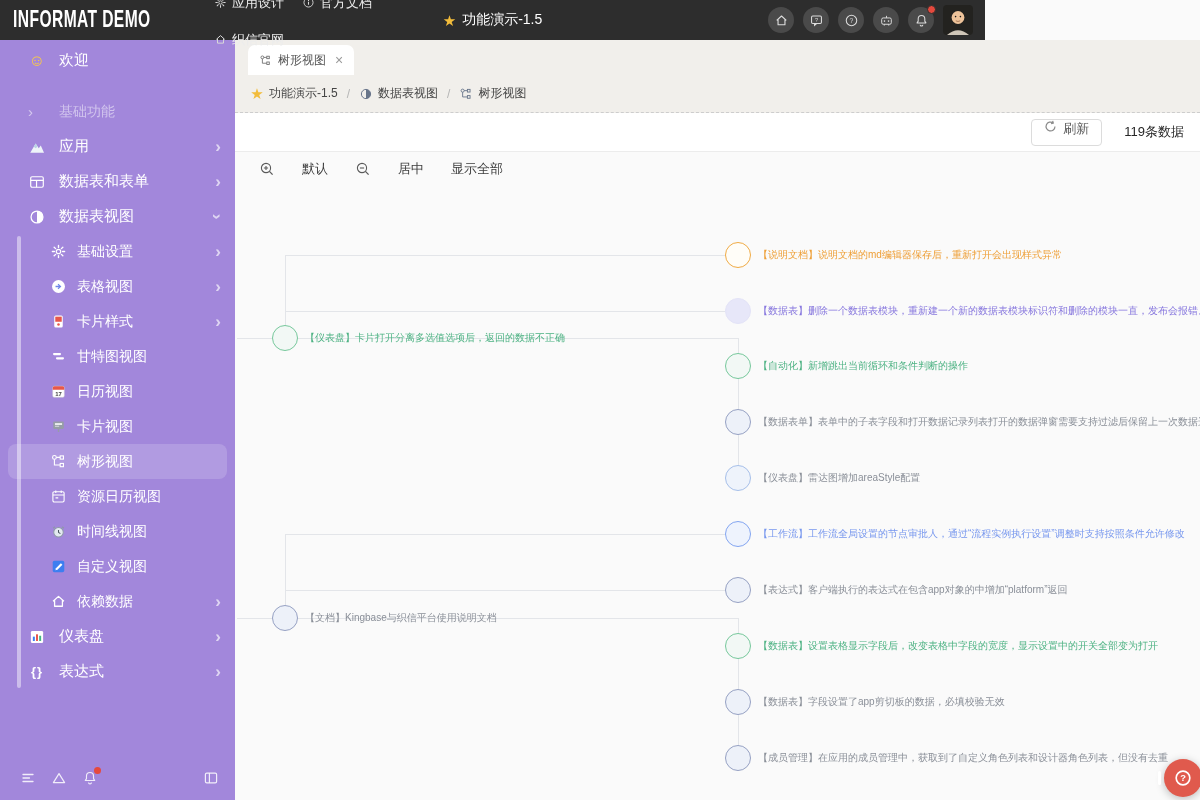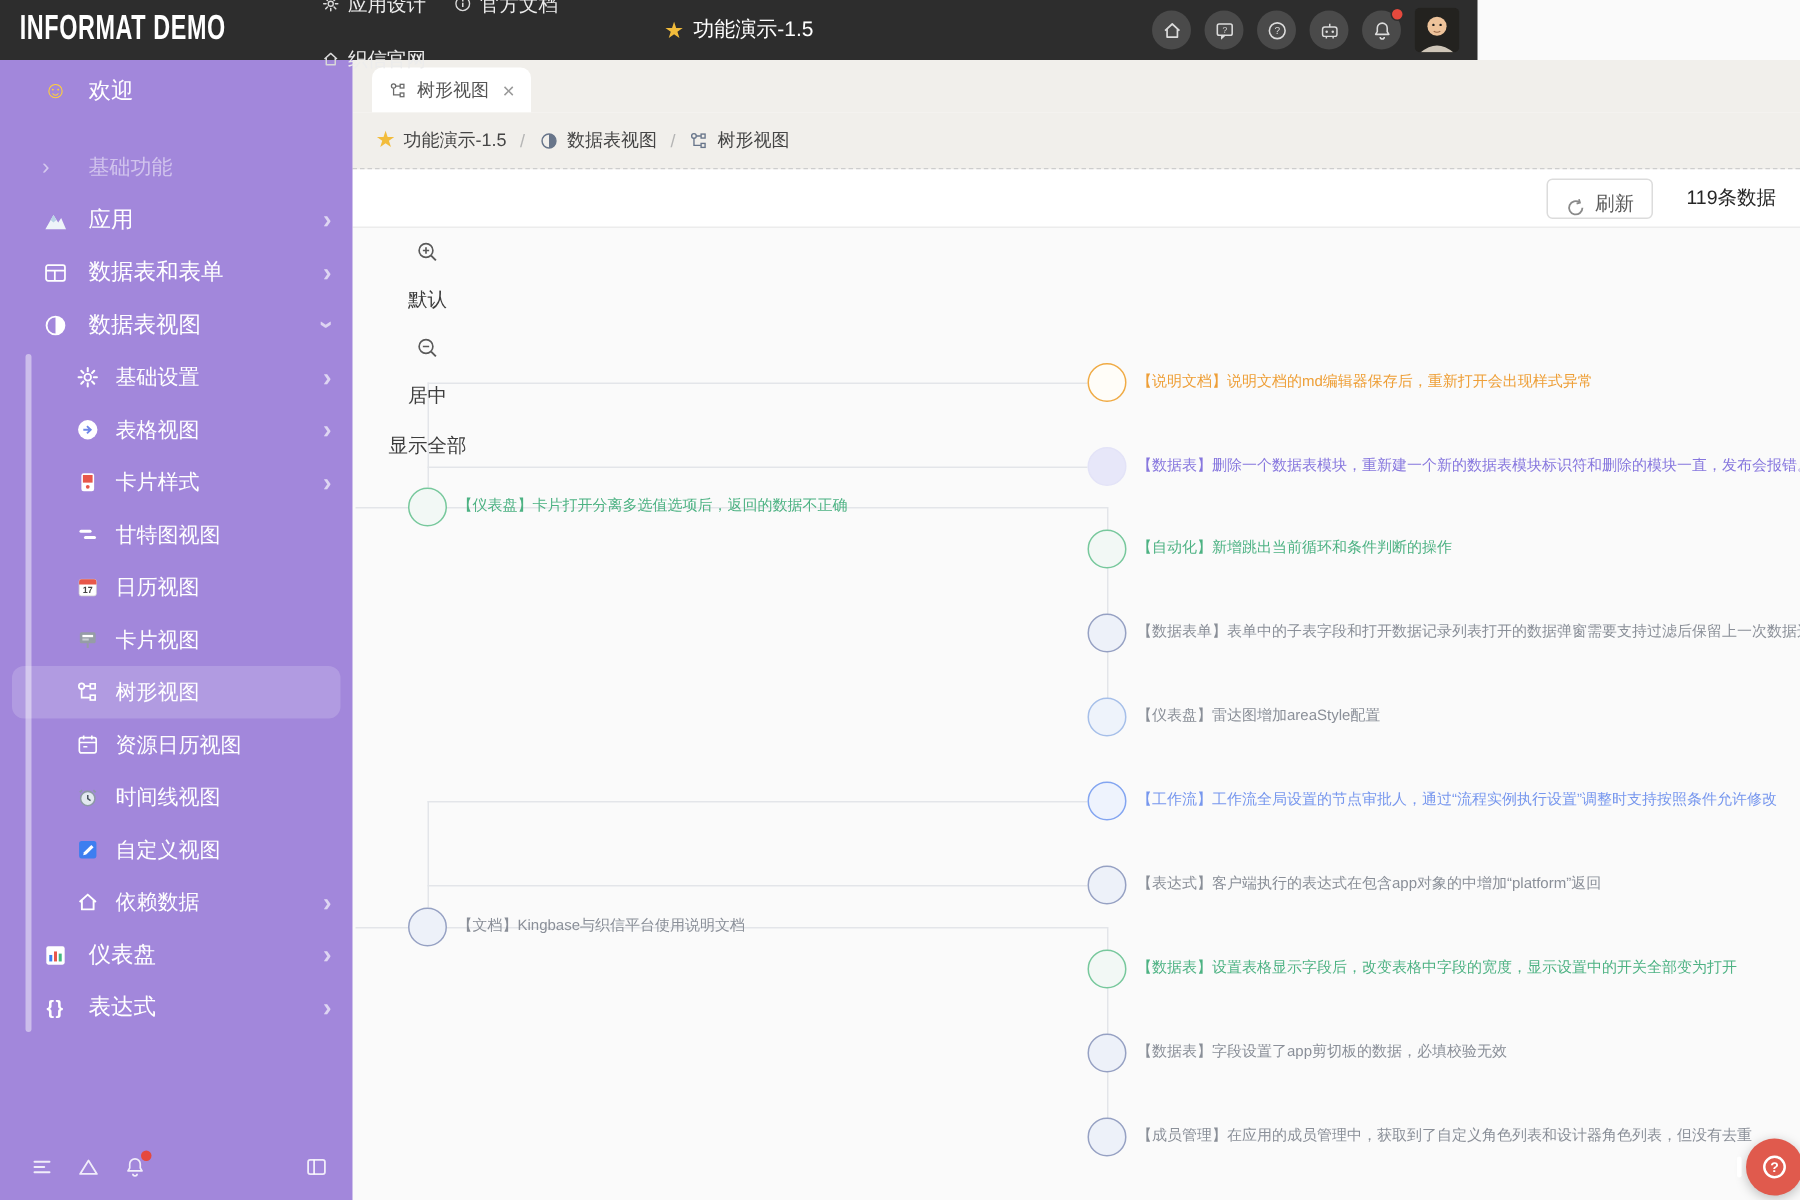--- a/index.html
+++ b/index.html
@@ -49,26 +49,26 @@
   .main{position:absolute;left:235px;top:40px;right:0;bottom:0;display:flex;flex-direction:column;background:#fafafa;}
   .tabbar{height:35px;background:#f1efeb;display:flex;align-items:flex-end;padding-left:13px;flex:none;}
   .tab{height:30px;background:#fff;border-radius:7px 7px 0 0;display:flex;align-items:center;gap:6px;padding:0 11px;font-size:12px;color:#555;cursor:pointer;}
   .tab .t-ic{width:13px;height:13px;display:inline-flex;}
   .tab-close{color:#9a9a9a;font-size:14px;line-height:1;margin-left:3px;cursor:pointer;}
   .breadcrumb{height:37px;background:#f1efeb;display:flex;align-items:center;padding-left:15px;font-size:12px;color:#454545;border-bottom:1px dashed #cdcdcd;flex:none;}
   .crumb{display:flex;align-items:center;gap:5px;cursor:pointer;}
   .crumb .c-ic{width:14px;height:14px;display:inline-flex;align-items:center;justify-content:center;}
   .crumb-sep{color:#b5b5b5;margin:0 9px;}
   .content-toolbar{height:38px;background:#fff;display:flex;align-items:center;justify-content:flex-end;gap:22px;padding-right:16px;border-bottom:1px solid #ececec;flex:none;}
-  .refresh-btn{display:flex;align-items:flex-end;gap:6px;height:27px;padding:0 12px;border:1px solid #dcdcdc;border-radius:4px;background:#fff;font-size:13px;color:#595959;cursor:pointer;}
+  .refresh-btn{display:flex;align-items:flex-start;gap:6px;height:27px;padding:0 12px;border:1px solid #dcdcdc;border-radius:4px;background:#fff;font-size:13px;color:#595959;cursor:pointer;}
   .refresh-btn svg{width:13px;height:13px;}
   .count{font-size:13px;color:#262626;}
   
   .canvas{flex:1;position:relative;background:#fafafa;overflow:hidden;}
-  .canvas-toolbar{position:absolute;top:8px;left:24px;display:flex;align-items:center;gap:15px;font-size:13px;color:#3d3d3d;z-index:5;flex-direction:column;}
+  .canvas-toolbar{position:absolute;top:8px;left:24px;display:flex;align-items:center;gap:27px;font-size:13px;color:#3d3d3d;z-index:5;}
   .ct-btn{cursor:pointer;display:flex;align-items:center;}
   .ct-btn svg{width:16px;height:16px;}
   .tree{position:absolute;left:0;top:0;right:0;bottom:0;}
   .edge{position:absolute;background:#e3e5e9;}
   .node-circle{position:absolute;width:26px;height:26px;border-radius:50%;box-sizing:border-box;border:1px solid transparent;cursor:pointer;}
   .node-label{position:absolute;font-size:10px;line-height:14px;white-space:nowrap;cursor:pointer;}
   
   .help-float{position:absolute;right:-2px;bottom:3px;width:38px;height:38px;border-radius:50%;background:#e05a4d;display:flex;align-items:center;justify-content:center;z-index:30;cursor:pointer;box-shadow:0 2px 8px rgba(0,0,0,.25);}
   .help-float svg{width:22px;height:22px;}
   .help-bar{position:absolute;left:-6px;top:50%;transform:translateY(-50%);width:3px;height:14px;background:#fff;border-radius:2px;}

